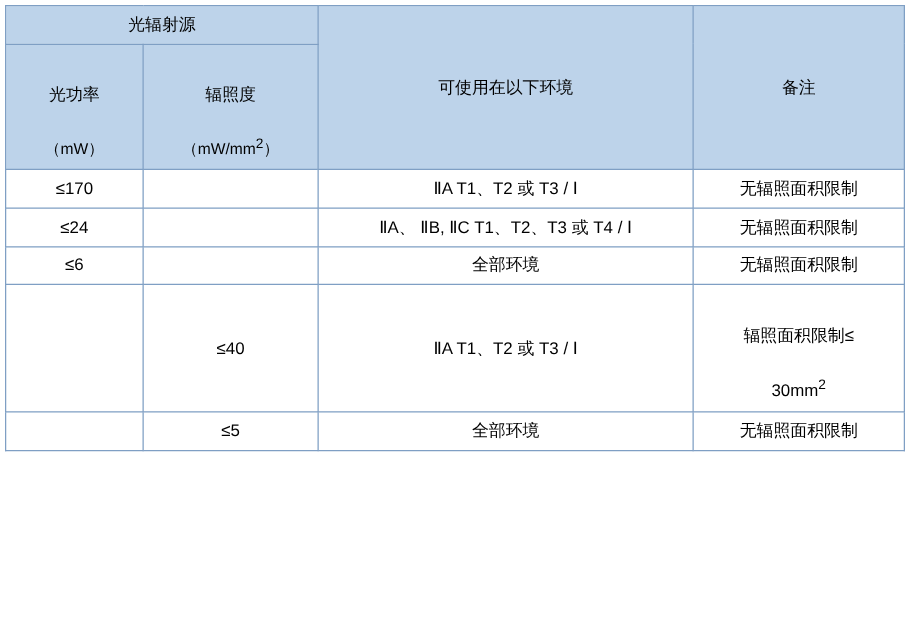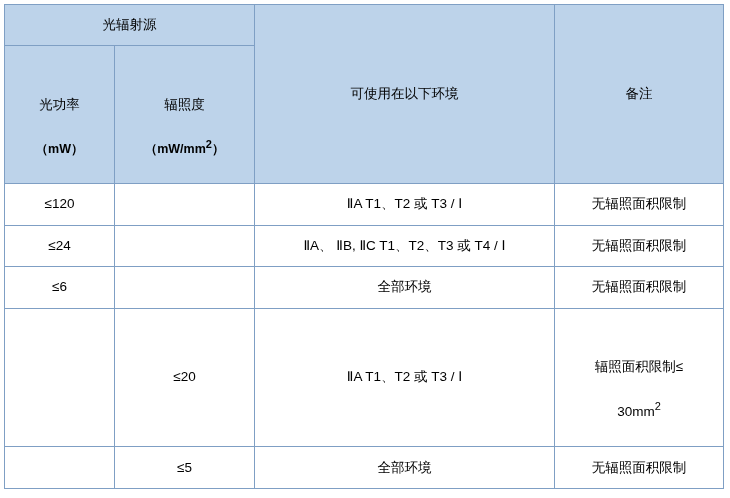--- a/index.html
+++ b/index.html
@@ -17,21 +17,21 @@
   .table-wrap {
     width: 730px;
     height: 498px;
     box-sizing: border-box;
     padding: 4px 6px 4px 4px;
   }
   table.spec-table {
     border-collapse: collapse;
     table-layout: fixed;
     width: 719px;
-    height: 485px;
+    height: 357px;
     border: 1px solid #7f9fc4;
   }
   table.spec-table td {
     border: 1px solid #7f9fc4;
     text-align: center;
     vertical-align: middle;
     font-size: 13.5px;
     line-height: 1.5;
     padding: 4px 6px;
     word-break: break-word;
@@ -42,21 +42,20 @@
   .body-cell {
     background: #ffffff;
   }
   .sub {
     font-size: 11px;
     vertical-align: super;
     line-height: 1;
   }
   .small-unit {
     font-size: 12.5px;
-    font-weight: bold;
   }
   .two-line > div {
     display: block;
     margin-top: 24px;
   }
   .col-a { width: 110px; }
   .col-b { width: 140px; }
   .col-c { width: 300px; }
   .col-d { width: 169px; }
 </style>
@@ -82,21 +81,21 @@
           <div>光功率</div>
           <div class="small-unit">（mW）</div>
         </td>
         <td class="hdr two-line">
           <div>辐照度</div>
           <div class="small-unit"><span>（mW/mm</span><span class="sub">2</span><span>）</span></div>
         </td>
       </tr>
 
       <tr>
-        <td class="body-cell">≤120</td>
+        <td class="body-cell">≤170</td>
         <td class="body-cell"></td>
         <td class="body-cell">ⅡA   T1、T2 或 T3   / Ⅰ</td>
         <td class="body-cell">无辐照面积限制</td>
       </tr>
 
       <tr>
         <td class="body-cell">≤24</td>
         <td class="body-cell"></td>
         <td class="body-cell">ⅡA、 ⅡB, ⅡC   T1、T2、T3 或 T4   / Ⅰ</td>
         <td class="body-cell">无辐照面积限制</td>
@@ -104,21 +103,21 @@
 
       <tr>
         <td class="body-cell">≤6</td>
         <td class="body-cell"></td>
         <td class="body-cell">全部环境</td>
         <td class="body-cell">无辐照面积限制</td>
       </tr>
 
       <tr>
         <td class="body-cell"></td>
-        <td class="body-cell">≤20</td>
+        <td class="body-cell">≤40</td>
         <td class="body-cell">ⅡA   T1、T2 或 T3   / Ⅰ</td>
         <td class="body-cell two-line">
           <div>辐照面积限制≤</div>
           <div><span>30mm</span><span class="sub">2</span></div>
         </td>
       </tr>
 
       <tr>
         <td class="body-cell"></td>
         <td class="body-cell">≤5</td>

